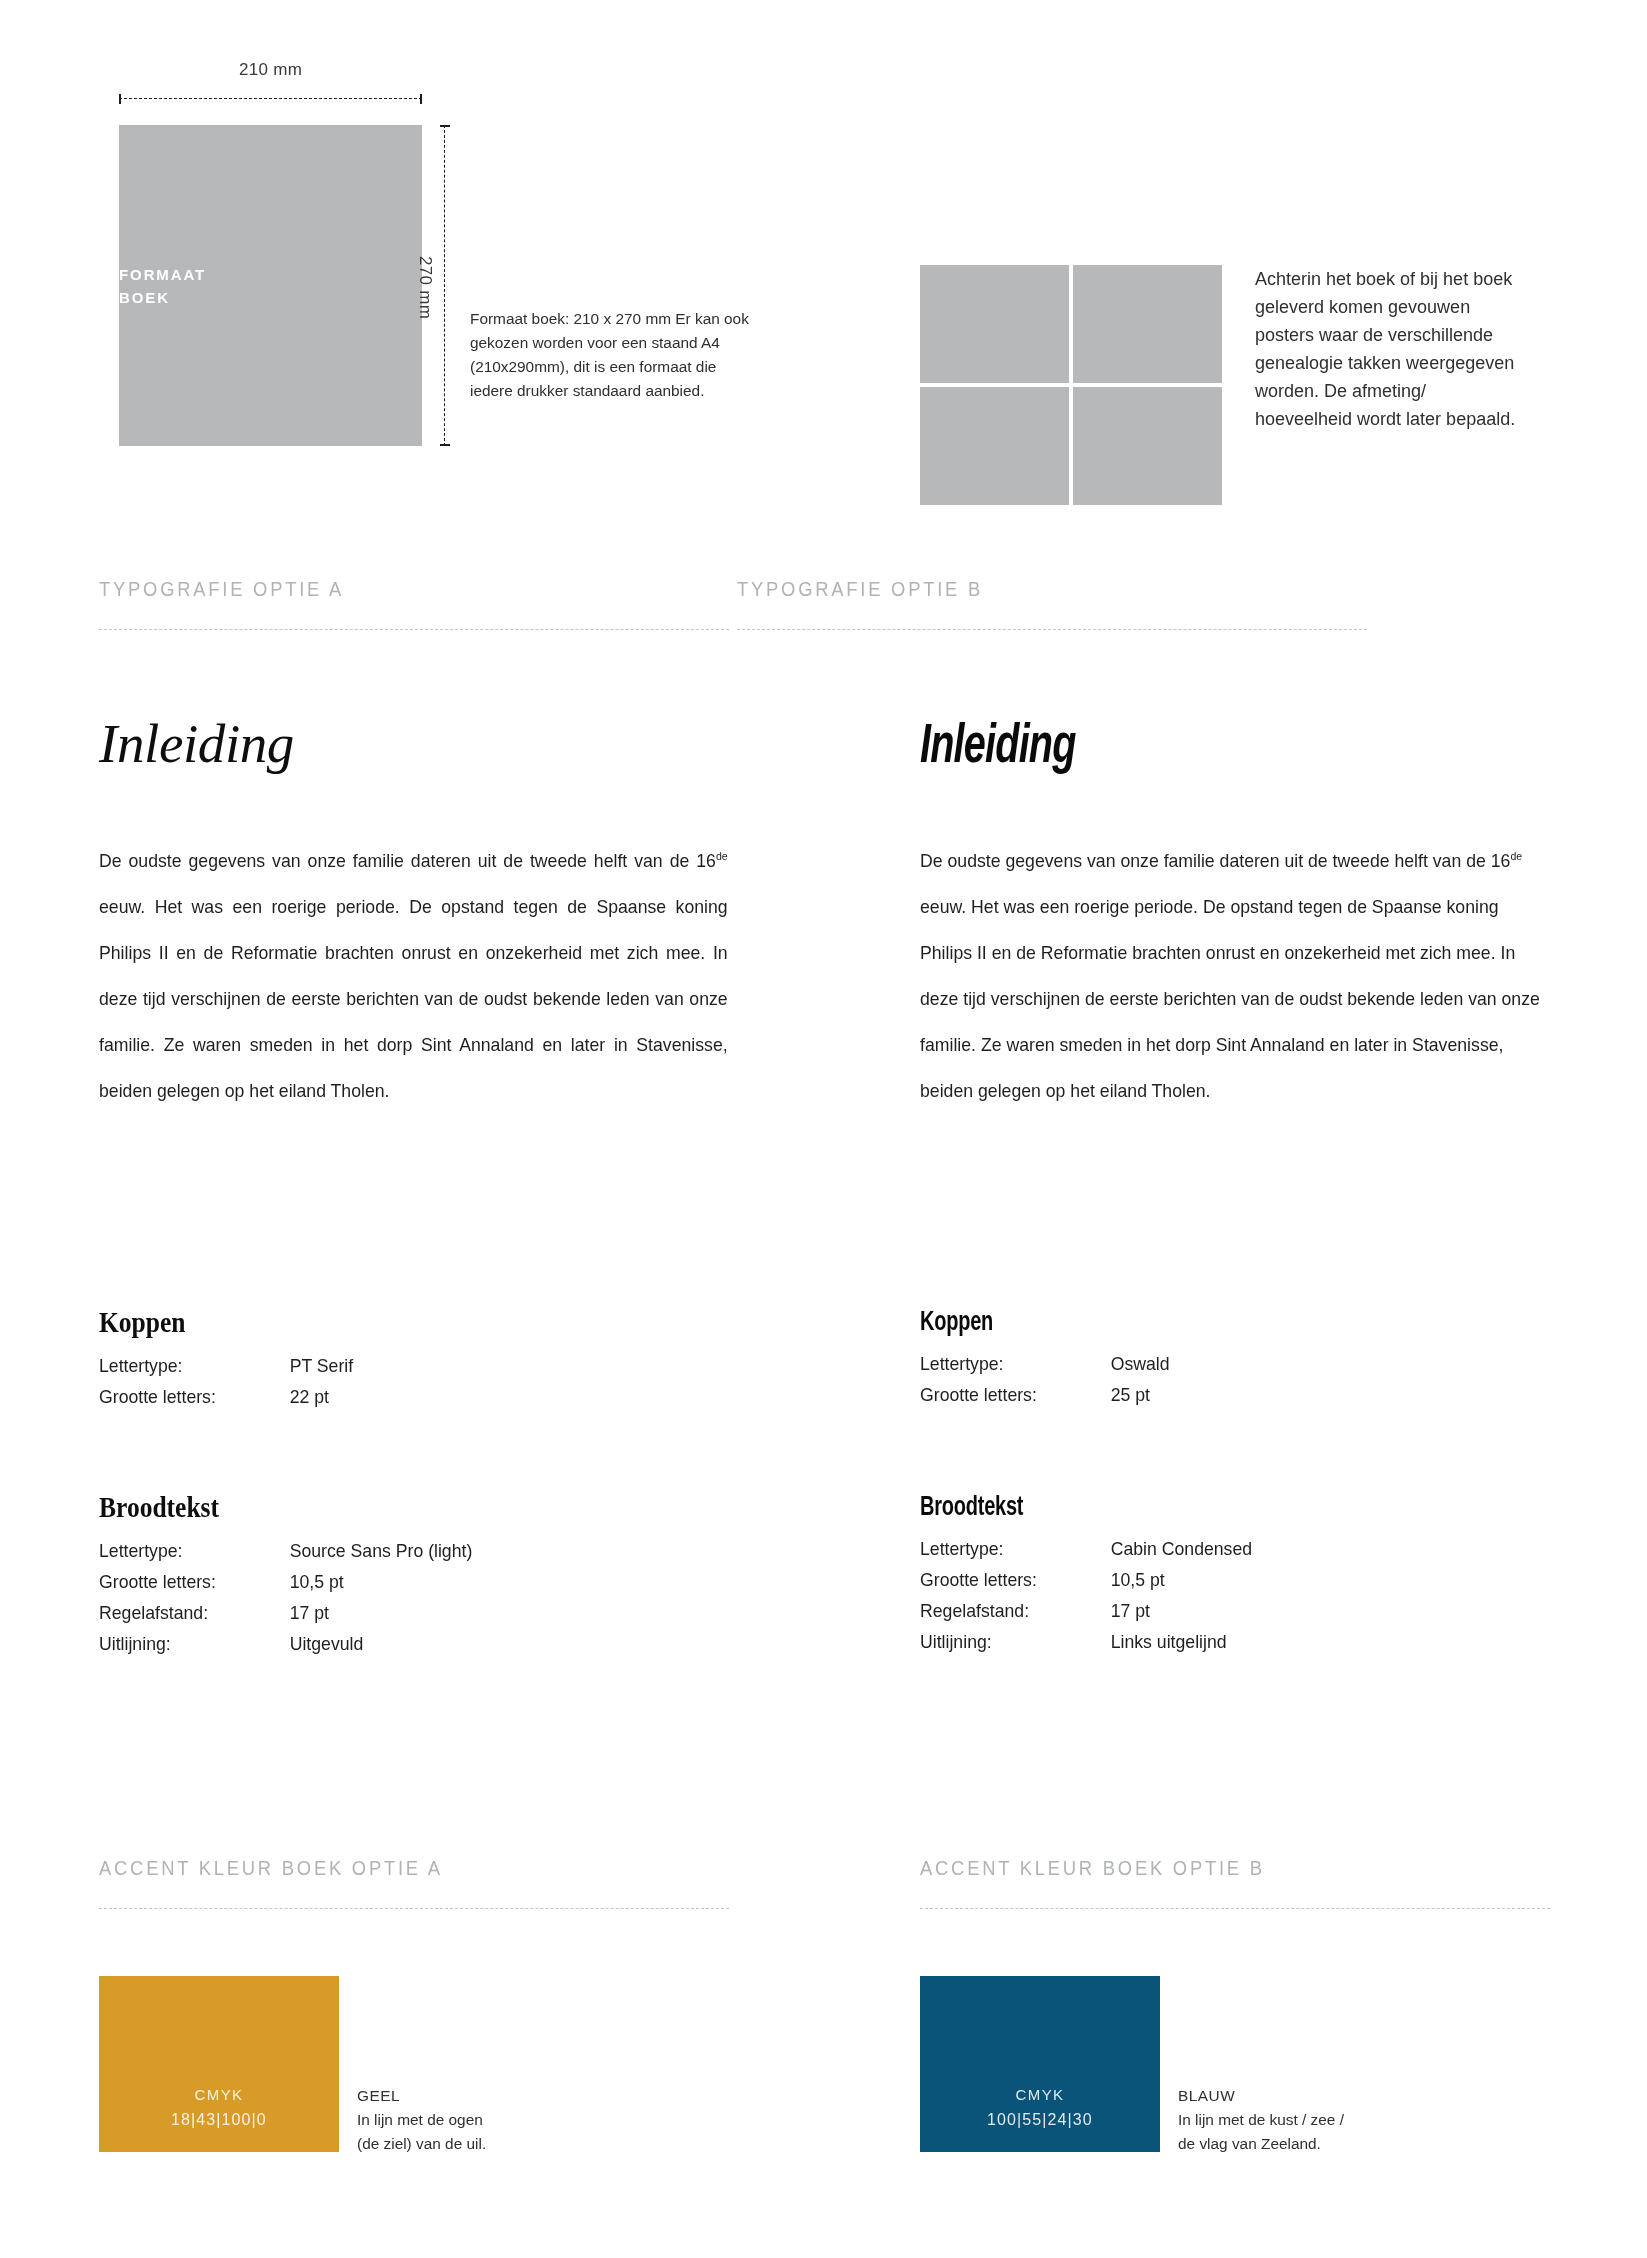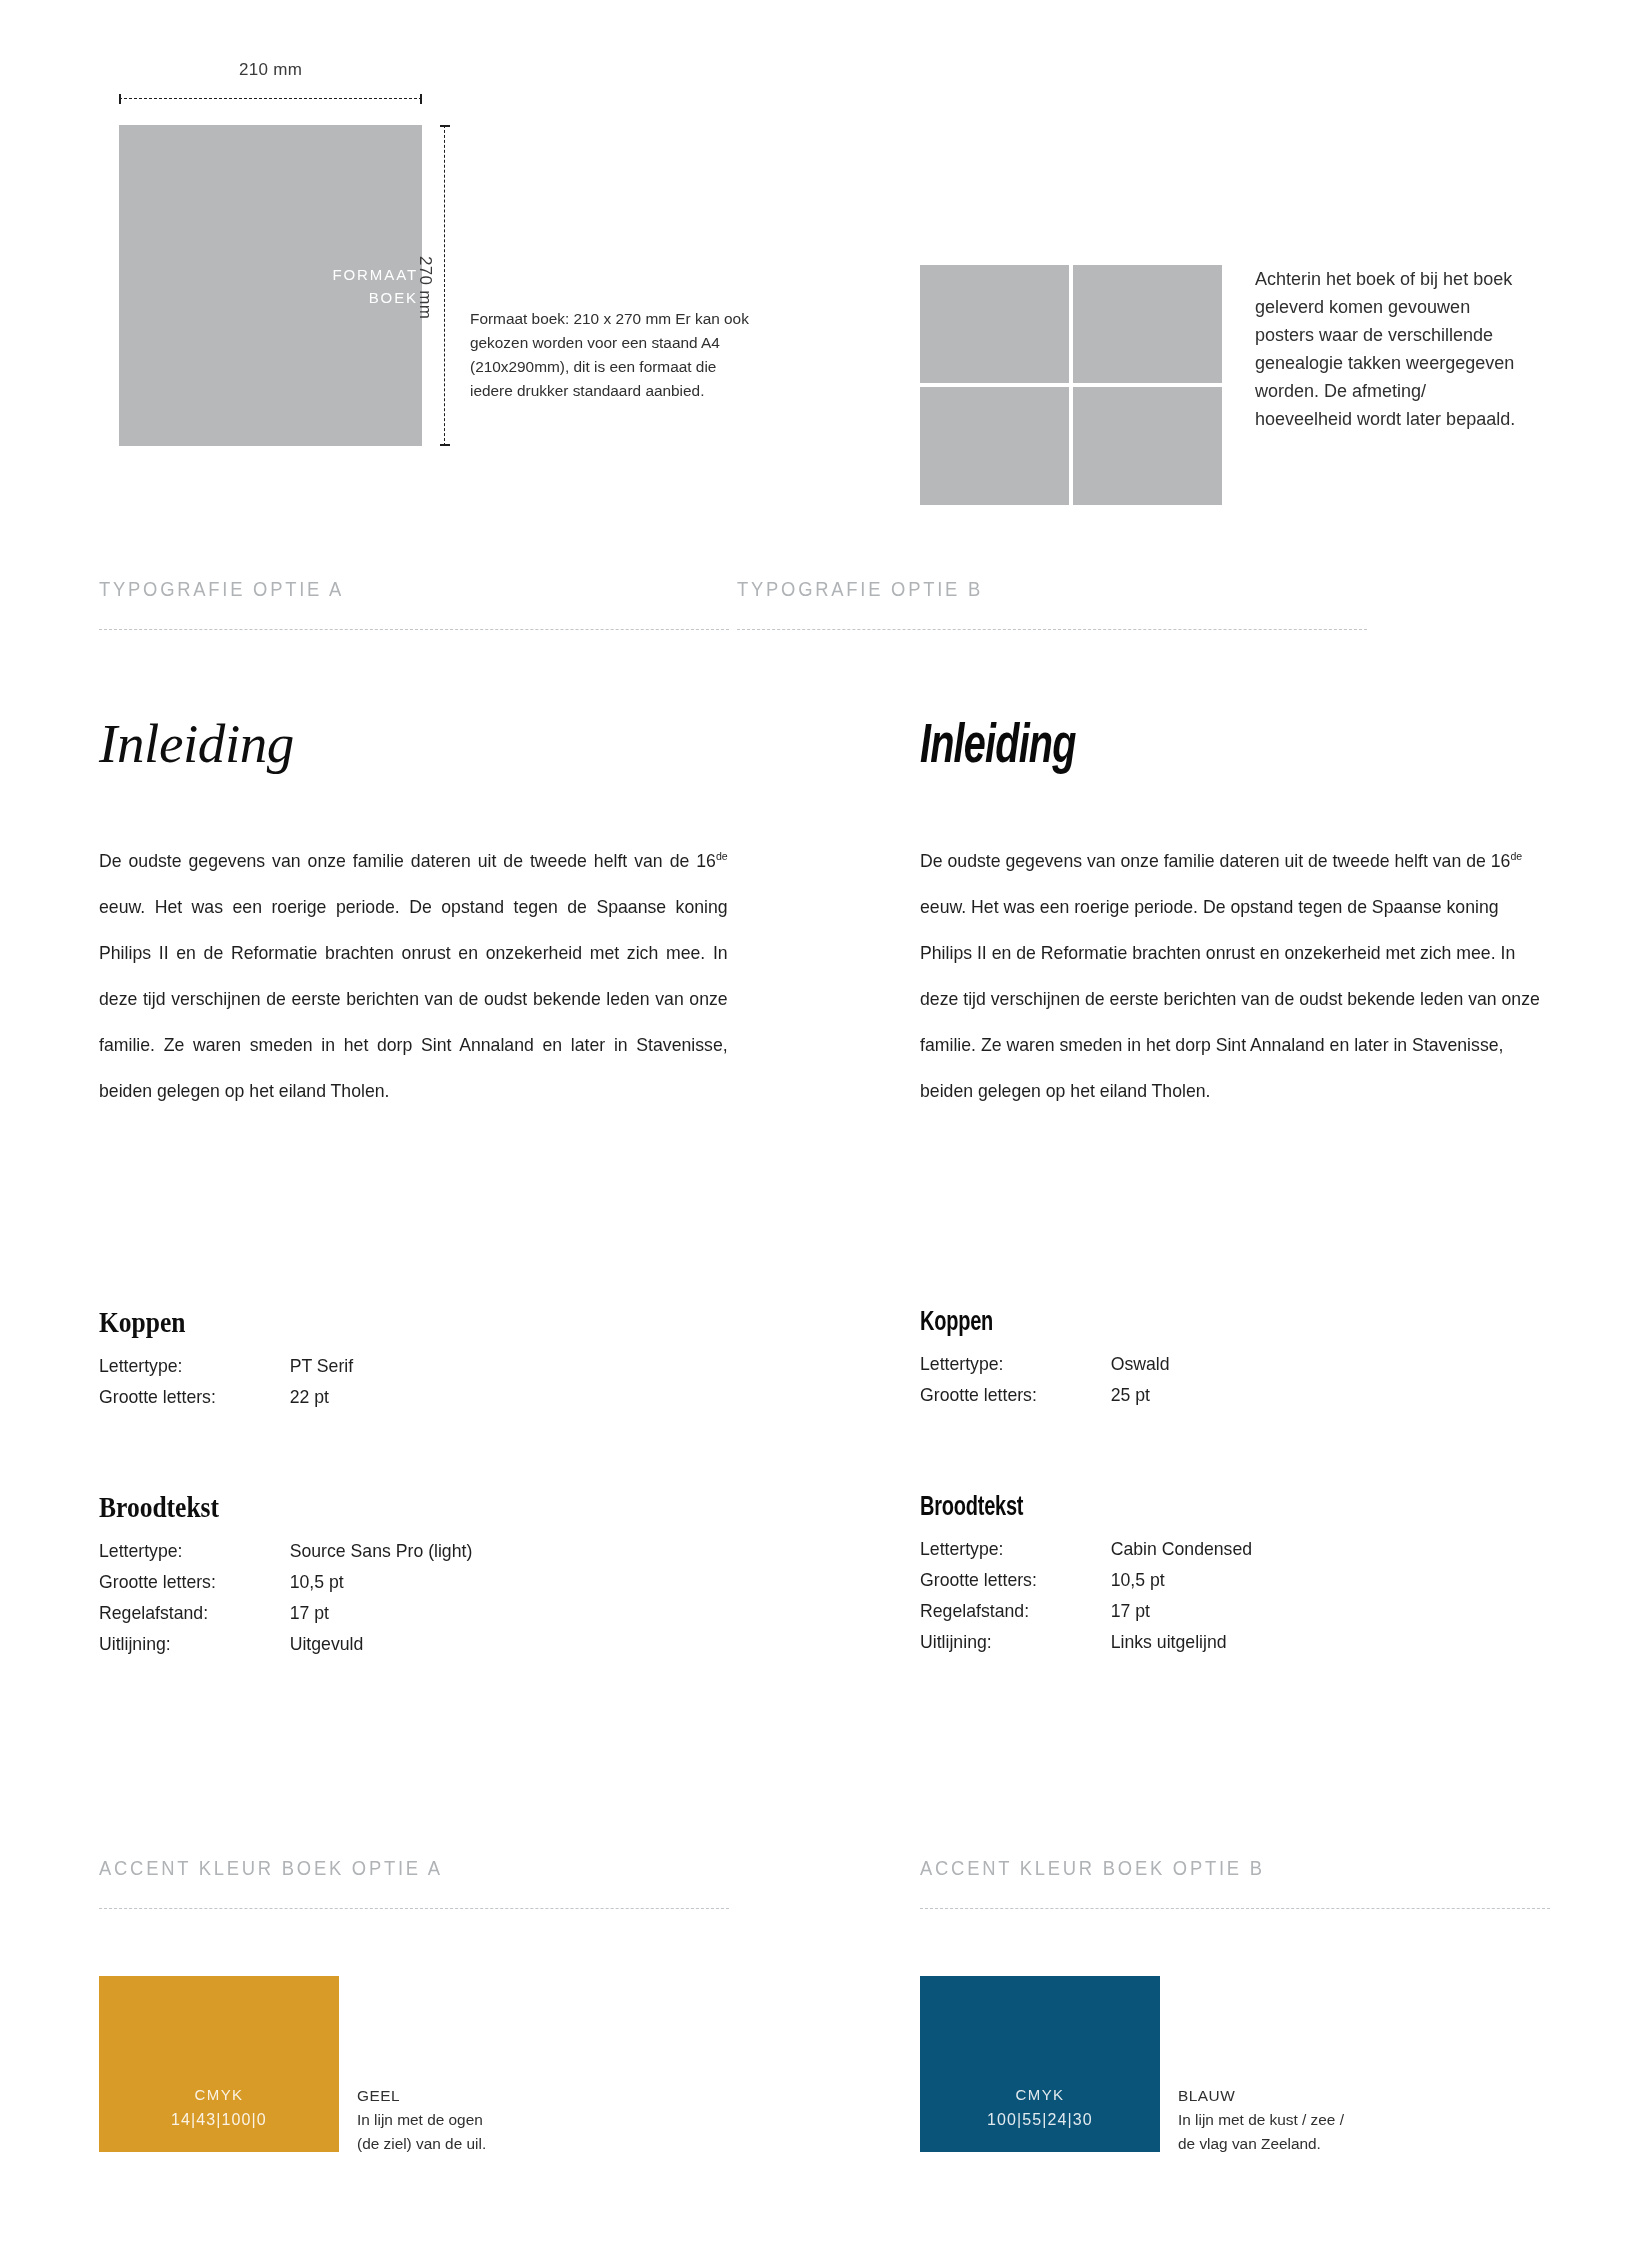--- a/index.html
+++ b/index.html
@@ -83,28 +83,29 @@
     position: absolute;
     left: 0;
     top: 72px;
     width: 303px;
     height: 321px;
     background: #b6b8ba;
   }
   .book-box-label {
     position: absolute;
     left: 0;
-    right: 4px;
+    right: 16px;
     top: 50%;
     transform: translateY(-50%);
-    text-align: right;
+    text-align: left;
     color: #ffffff;
     font-size: 15px;
     letter-spacing: 1.9px;
     line-height: 1.55;
+    font-weight: bold;
   }
 
   .dim-right-line {
     position: absolute;
     left: 321px;
     top: 72px;
     width: 9.7px;
     height: 321px;
   }
   .dim-right-line .bar {
@@ -463,21 +464,21 @@
       <div class="sec-rule"></div>
     </div>
   </div>
 
   <div class="cols" style="top:1976px;">
 
     <div class="col">
       <div class="swatch-wrap">
         <div class="swatch" style="background:#d89b28;">
           <div class="cmyk-label">CMYK</div>
-          <div class="cmyk-value">14|43|100|0</div>
+          <div class="cmyk-value">18|43|100|0</div>
         </div>
         <div class="swatch-caption">
           <div class="name">GEEL</div>
           <div>In lijn met de ogen</div>
           <div>(de ziel) van de uil.</div>
         </div>
       </div>
     </div>
 
     <div class="col">

